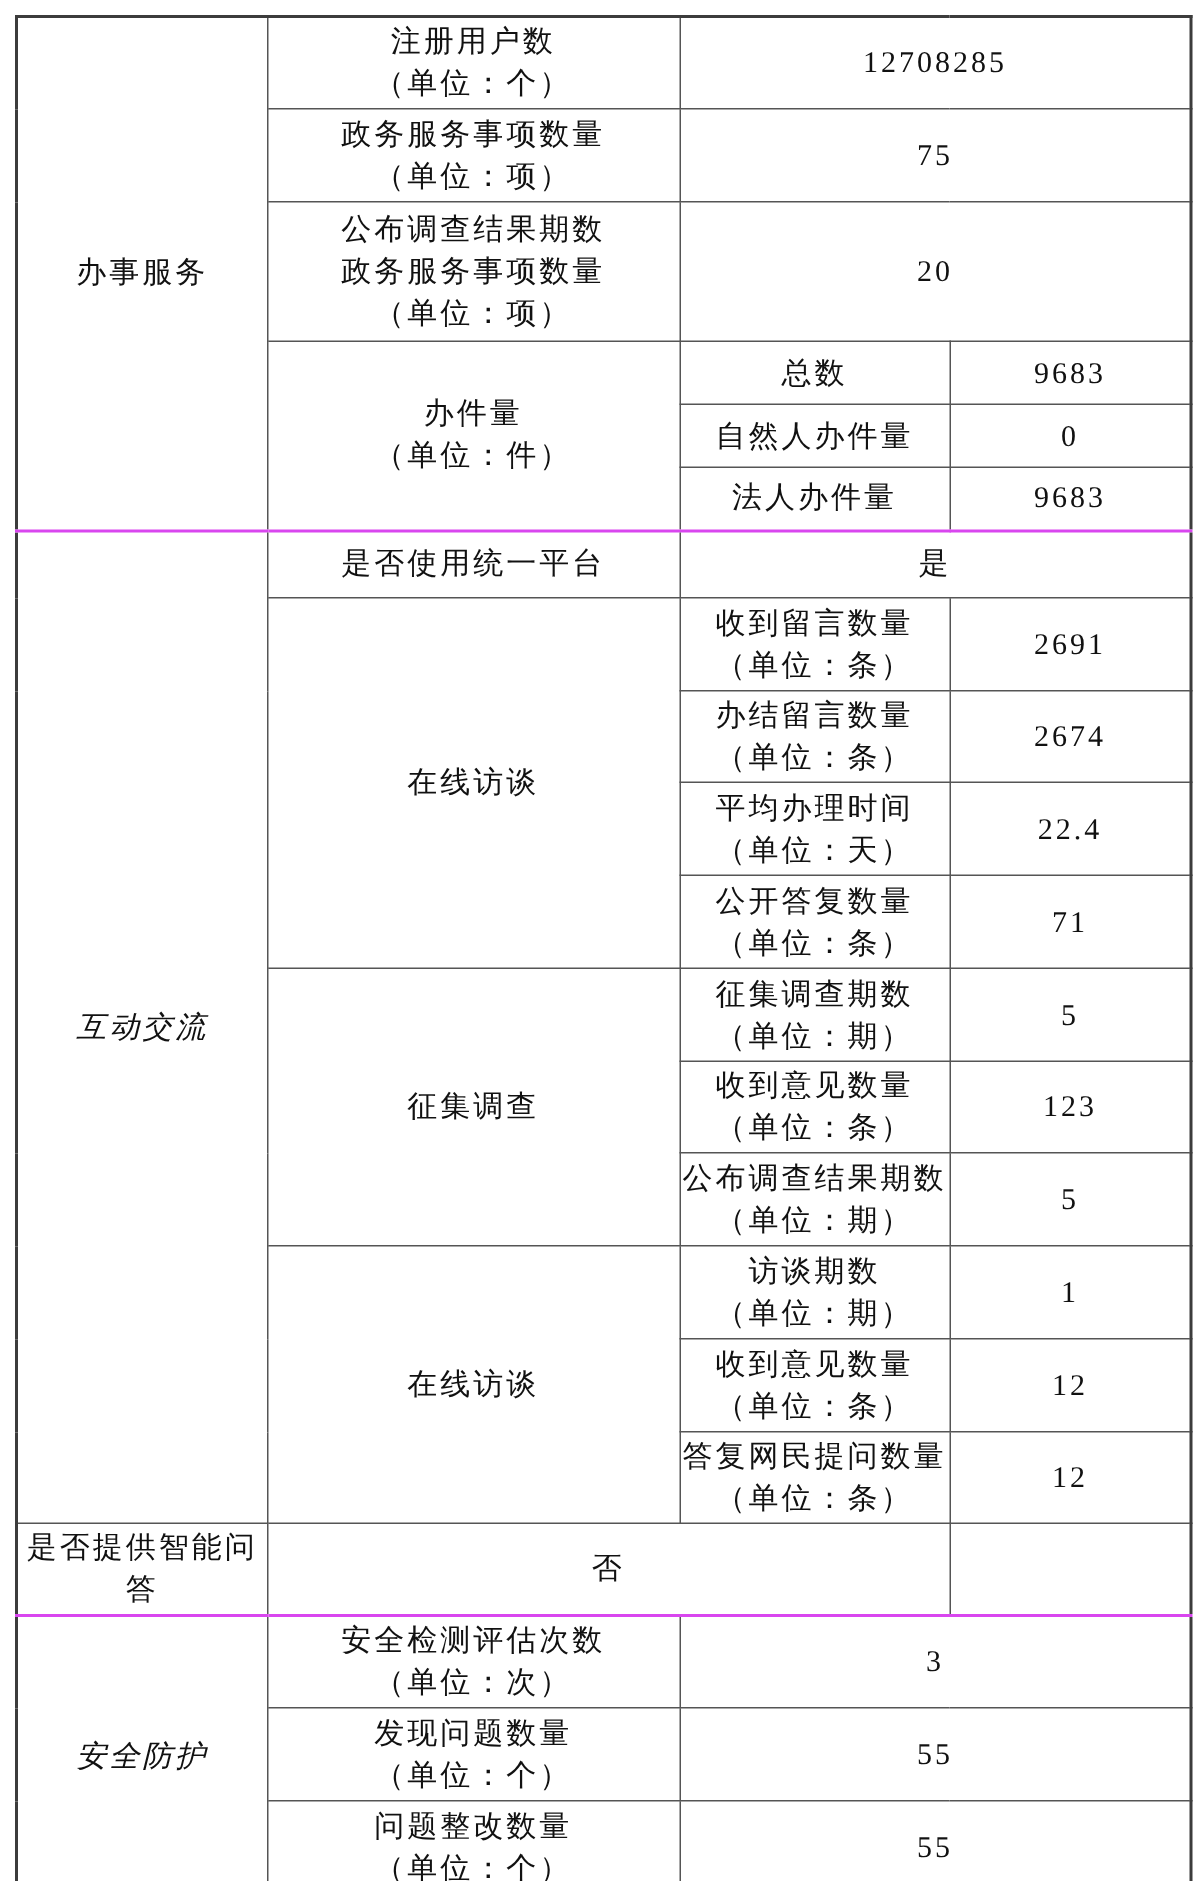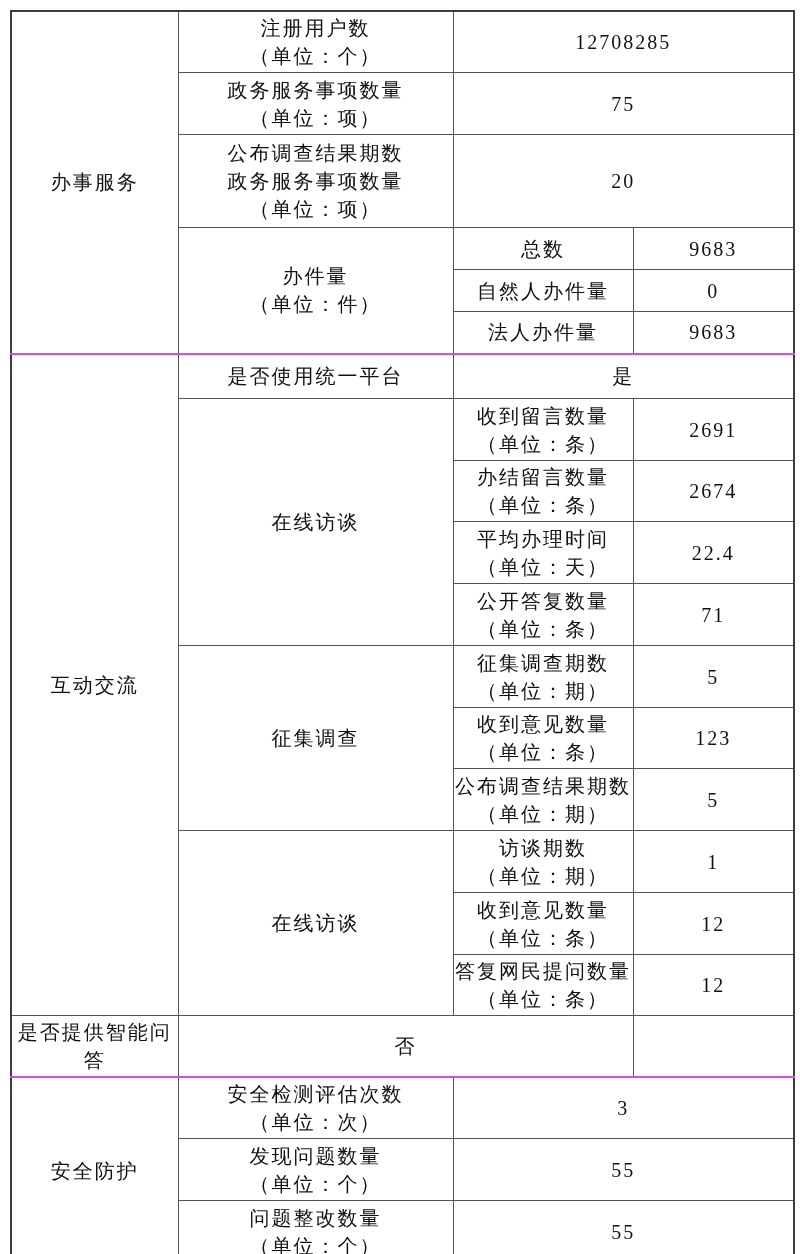--- a/index.html
+++ b/index.html
@@ -33,20 +33,21 @@
     vertical-align: middle;
     letter-spacing: 2px;
     padding: 2px 1px;
     overflow: hidden;
   }
   tr.section-start td {
     border-top: 2px solid #d946ef;
   }
   td.category {
     letter-spacing: 3px;
+    font-style: italic;
   }
   td.category-top {
     vertical-align: top;
     padding-top: 4px;
     letter-spacing: 3px;
   }
   td.label, td.sublabel, td.group {
     white-space: pre-line;
     margin-top: 12px;
   }

